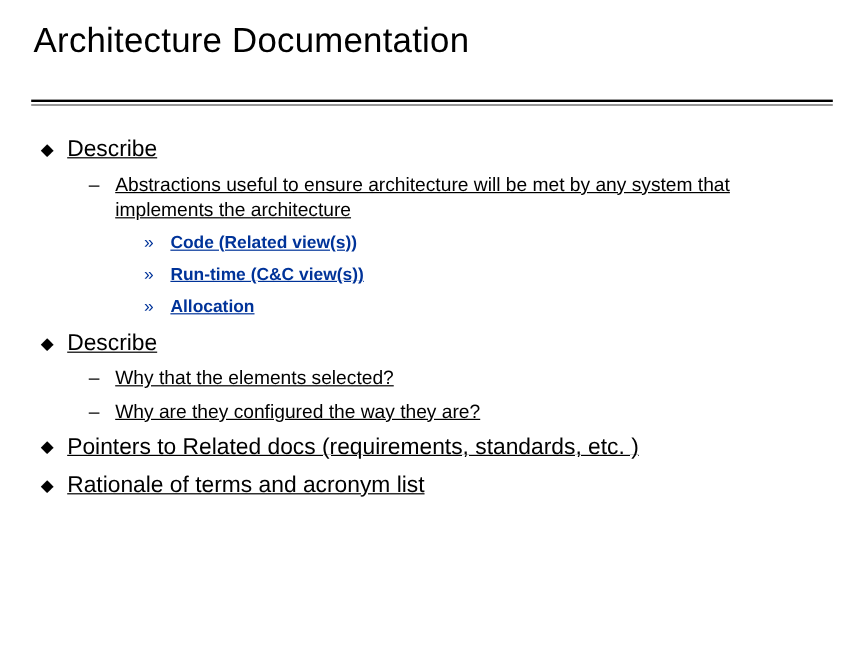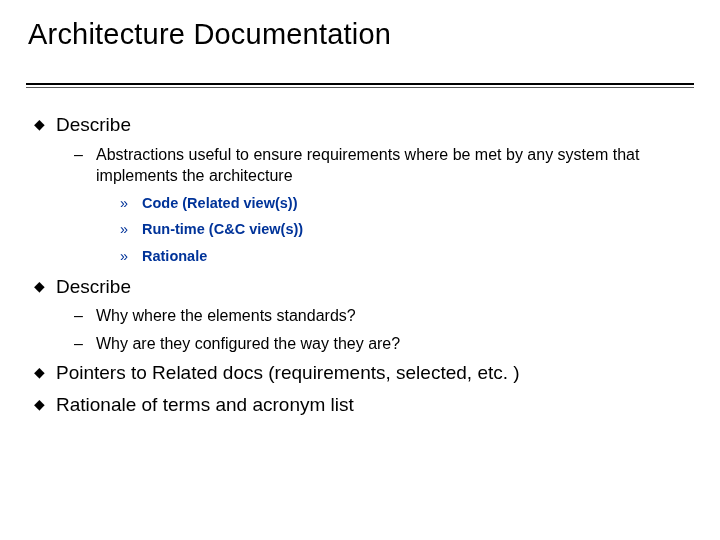--- a/index.html
+++ b/index.html
@@ -44,67 +44,67 @@
   .l2 .bullet { width: 22px; flex: 0 0 22px; }
   .l3 {
     display: flex;
     margin: 7px 0 7px 92px;
     font-size: 14.5px;
     line-height: 1.35;
     font-weight: bold;
     color: #003399;
   }
   .l3 .bullet { width: 22px; flex: 0 0 22px; font-weight: normal; }
-  .txt { flex: 1; }
+  .txt { flex: 1; text-decoration: underline; }
 </style>
 </head>
 <body>
 
 <div class="slide">
 
   <div class="title">Architecture Documentation</div>
   <div class="rule"></div>
 
   <div class="l1">
     <span class="bullet">◆</span>
     <span class="txt">Describe</span>
   </div>
   <div class="l2">
     <span class="bullet">–</span>
-    <span class="txt">Abstractions useful to ensure requirements where be met by any system that implements the architecture</span>
+    <span class="txt">Abstractions useful to ensure architecture will be met by any system that implements the architecture</span>
   </div>
   <div class="l3">
     <span class="bullet">»</span>
     <span class="txt">Code (Related view(s))</span>
   </div>
   <div class="l3">
     <span class="bullet">»</span>
     <span class="txt">Run-time (C&amp;C view(s))</span>
   </div>
   <div class="l3">
     <span class="bullet">»</span>
-    <span class="txt">Rationale</span>
+    <span class="txt">Allocation</span>
   </div>
 
   <div class="l1">
     <span class="bullet">◆</span>
     <span class="txt">Describe</span>
   </div>
   <div class="l2">
     <span class="bullet">–</span>
-    <span class="txt">Why where the elements standards?</span>
+    <span class="txt">Why that the elements selected?</span>
   </div>
   <div class="l2">
     <span class="bullet">–</span>
     <span class="txt">Why are they configured the way they are?</span>
   </div>
 
   <div class="l1">
     <span class="bullet">◆</span>
-    <span class="txt">Pointers to Related docs (requirements, selected, etc. )</span>
+    <span class="txt">Pointers to Related docs (requirements, standards, etc. )</span>
   </div>
 
   <div class="l1">
     <span class="bullet">◆</span>
     <span class="txt">Rationale of terms and acronym list</span>
   </div>
 
 </div>
 
 </body></html>

